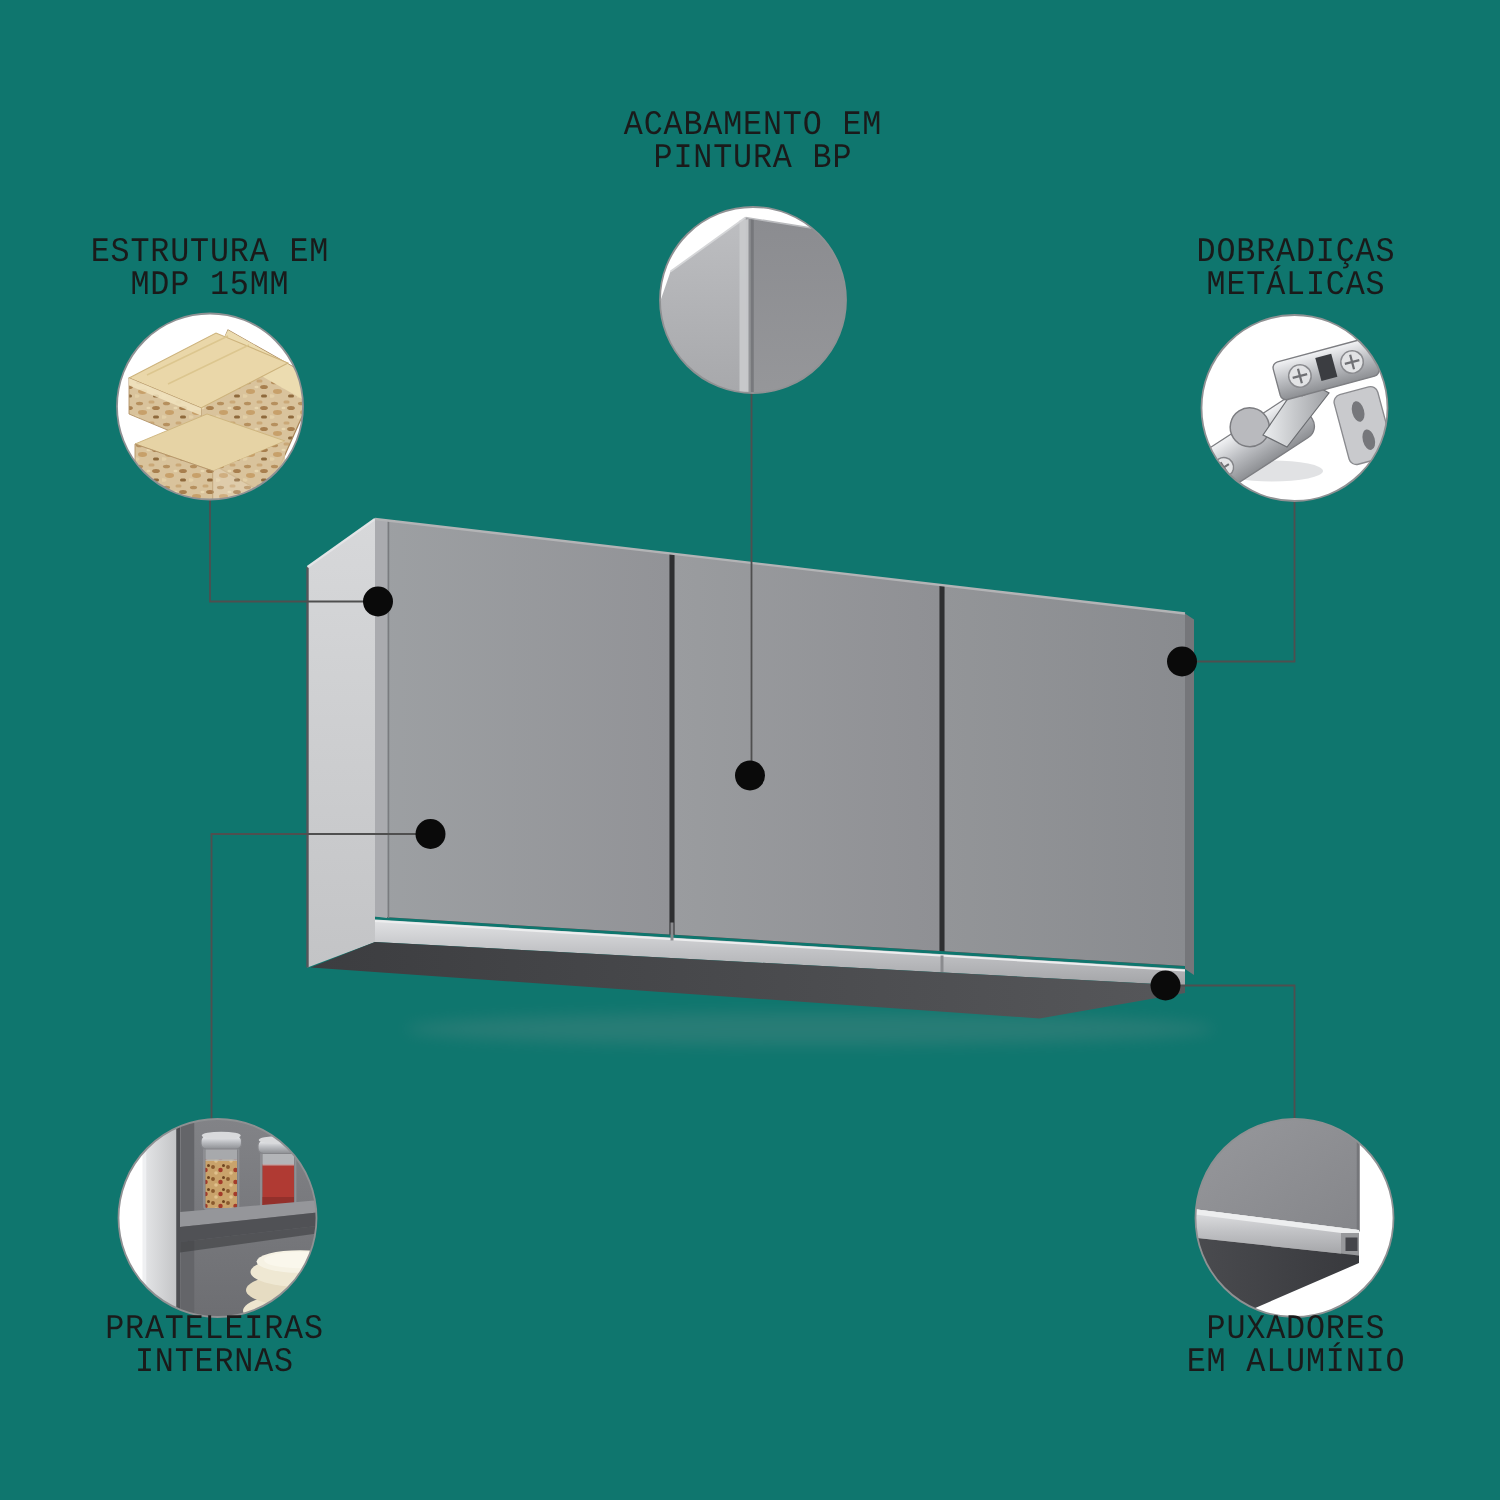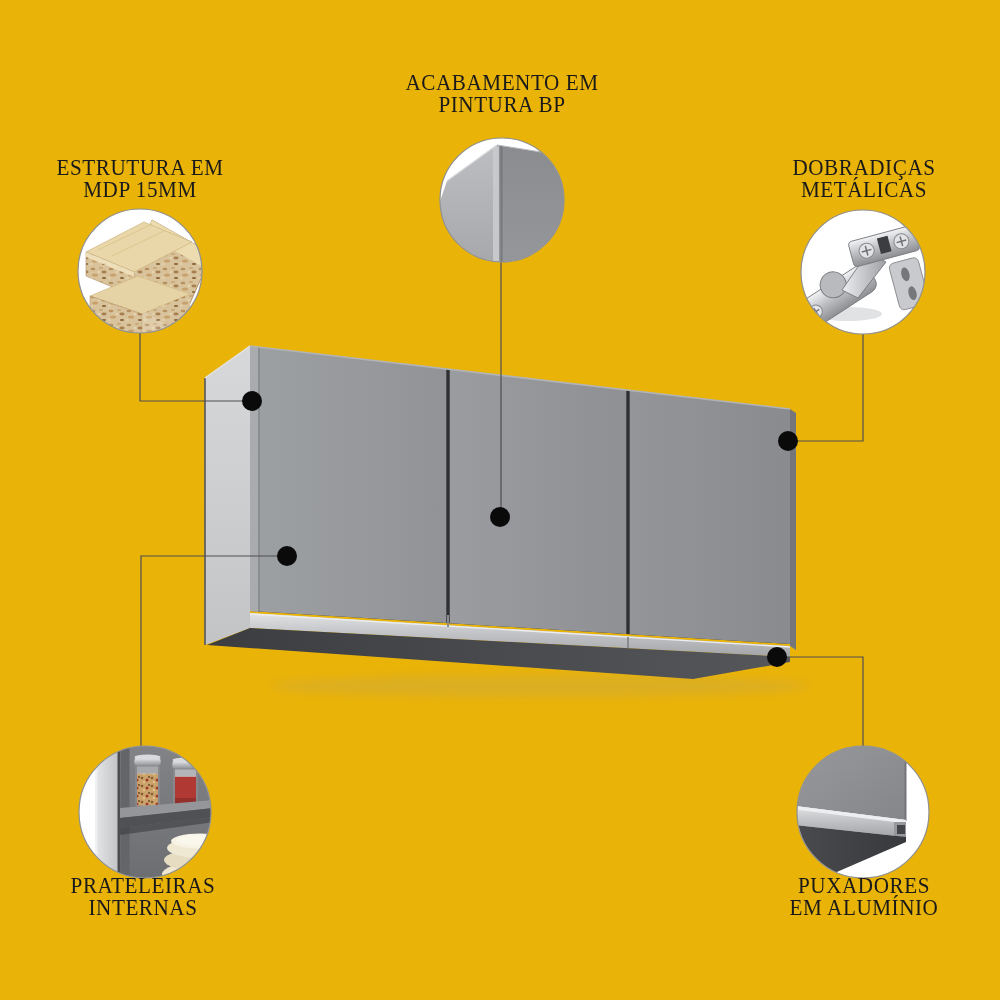--- a/index.html
+++ b/index.html
@@ -1,17 +1,17 @@
 <!DOCTYPE html>
 <html><head>
 <meta charset="utf-8">
 <style>
   html,body{margin:0;padding:0;background:#ffffff;}
-  .stage{position:relative;width:1000px;height:1000px;background:#eab308;overflow:hidden;
-         font-family:Liberation Serif, serif;}
+  .stage{position:relative;width:1000px;height:1000px;background:#0f766e;overflow:hidden;
+         font-family:Liberation Mono, monospace;}
   .stage svg{position:absolute;left:0;top:0;}
   .label{position:absolute;width:320px;text-align:center;color:#1a1a1a;
          font-size:23px;line-height:22px;font-weight:400;letter-spacing:.6px;
          white-space:pre-line;transform:scaleX(.92);transform-origin:50% 50%;}
 </style>
 </head>
 <body>
 
 <div class="stage">
 

